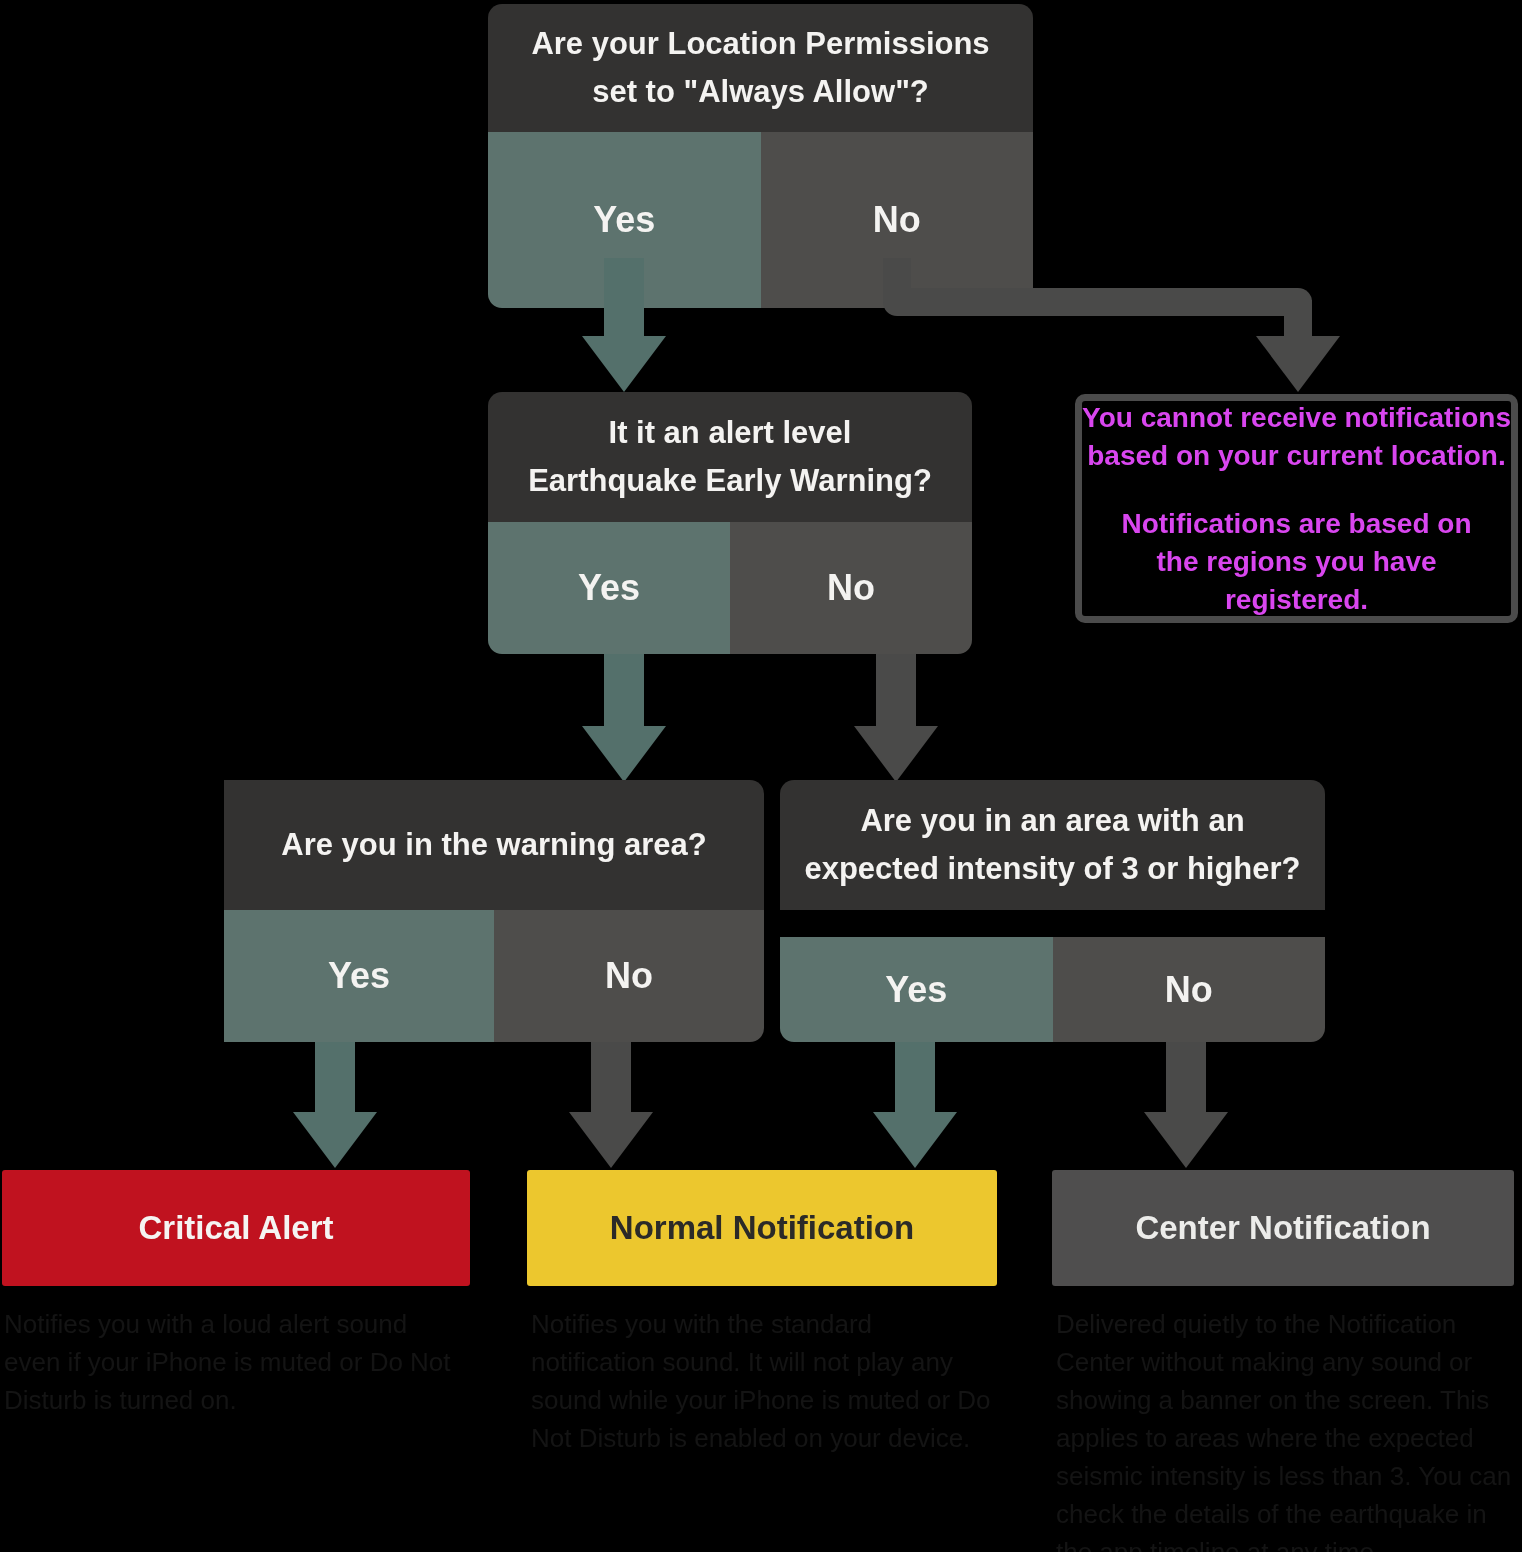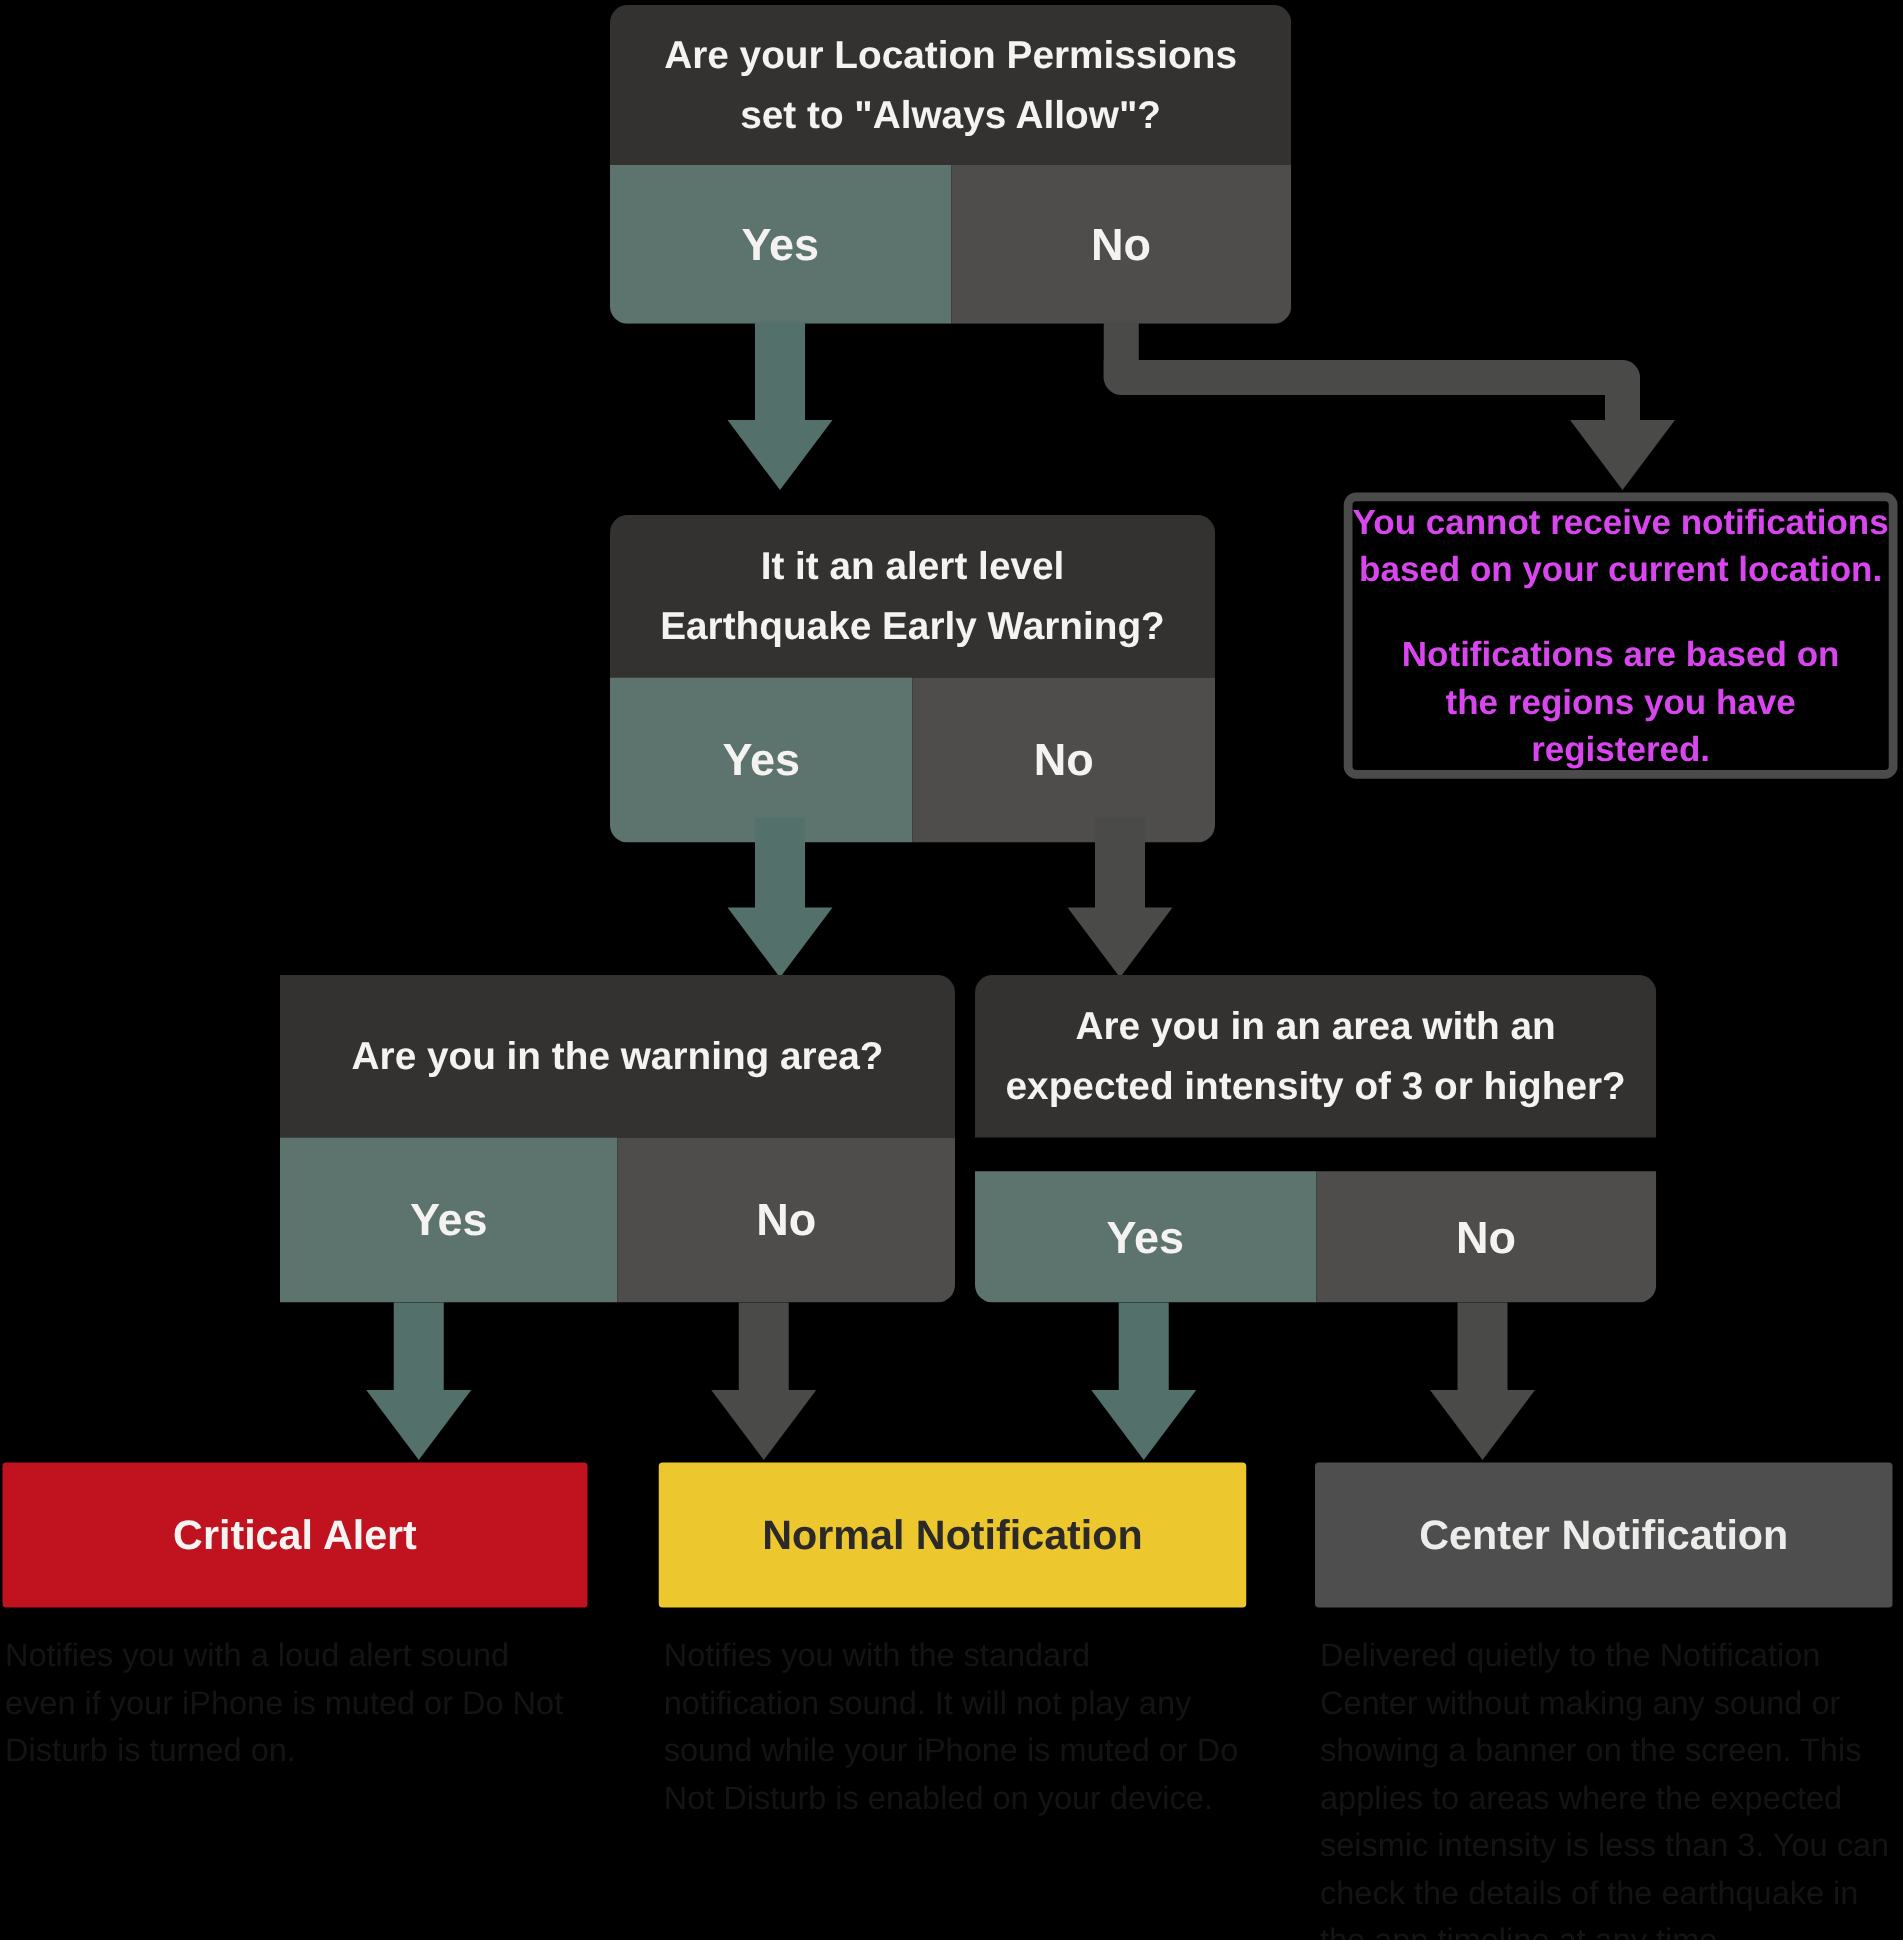--- a/index.html
+++ b/index.html
@@ -40,42 +40,42 @@
   .caption{position:absolute;top:1305px;color:#141414;font-size:26px;line-height:38px;font-weight:500;}
   .caption.c1{left:4px;width:465px;}
   .caption.c2{left:531px;width:470px;}
   .caption.c3{left:1056px;width:458px;}
 </style>
 </head>
 <body>
 
 <div id="canvas">
 
-  <div class="qbox" style="left:488px;top:4px;width:545px;height:255px;">
+  <div class="qbox" style="left:488px;top:4px;width:545px;height:304px;">
     <div class="qhead" style="height:128px;">Are your Location Permissions
 set to "Always Allow"?</div>
     <div class="cells">
       <div class="cell yes">
           <span>Yes</span>
         </div>
       <div class="cell no">
           <span>No</span>
         </div>
     </div>
   </div>
 
   <div class="shaft teal" style="left:604px;top:258px;width:40px;height:82px;"></div>
   <div class="ahead teal" style="left:582px;top:336px;"></div>
 
   <div class="shaft gray" style="left:883px;top:258px;width:28px;height:46px;"></div>
   <div class="hbar" style="left:883px;top:288px;width:429px;height:28px;"></div>
   <div class="shaft gray" style="left:1284px;top:300px;width:28px;height:40px;"></div>
   <div class="ahead gray" style="left:1256px;top:336px;"></div>
 
-  <div class="qbox" style="left:488px;top:392px;width:484px;height:262px;margin-top:20px;">
+  <div class="qbox" style="left:488px;top:392px;width:484px;height:262px;">
     <div class="qhead" style="height:130px;">It it an alert level
 Earthquake Early Warning?</div>
     <div class="cells">
       <div class="cell yes">
           <span>Yes</span>
         </div>
       <div class="cell no">
           <span>No</span>
         </div>
     </div>

